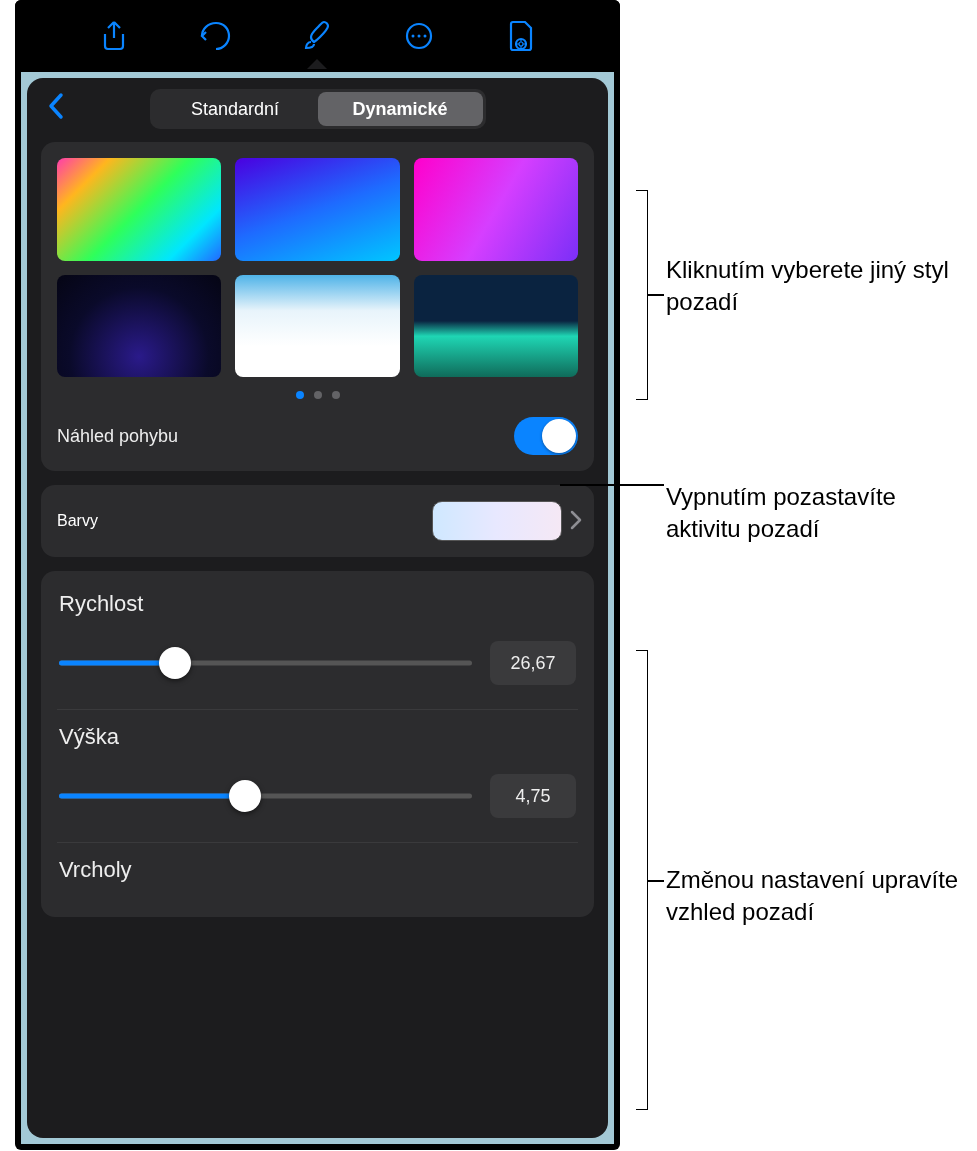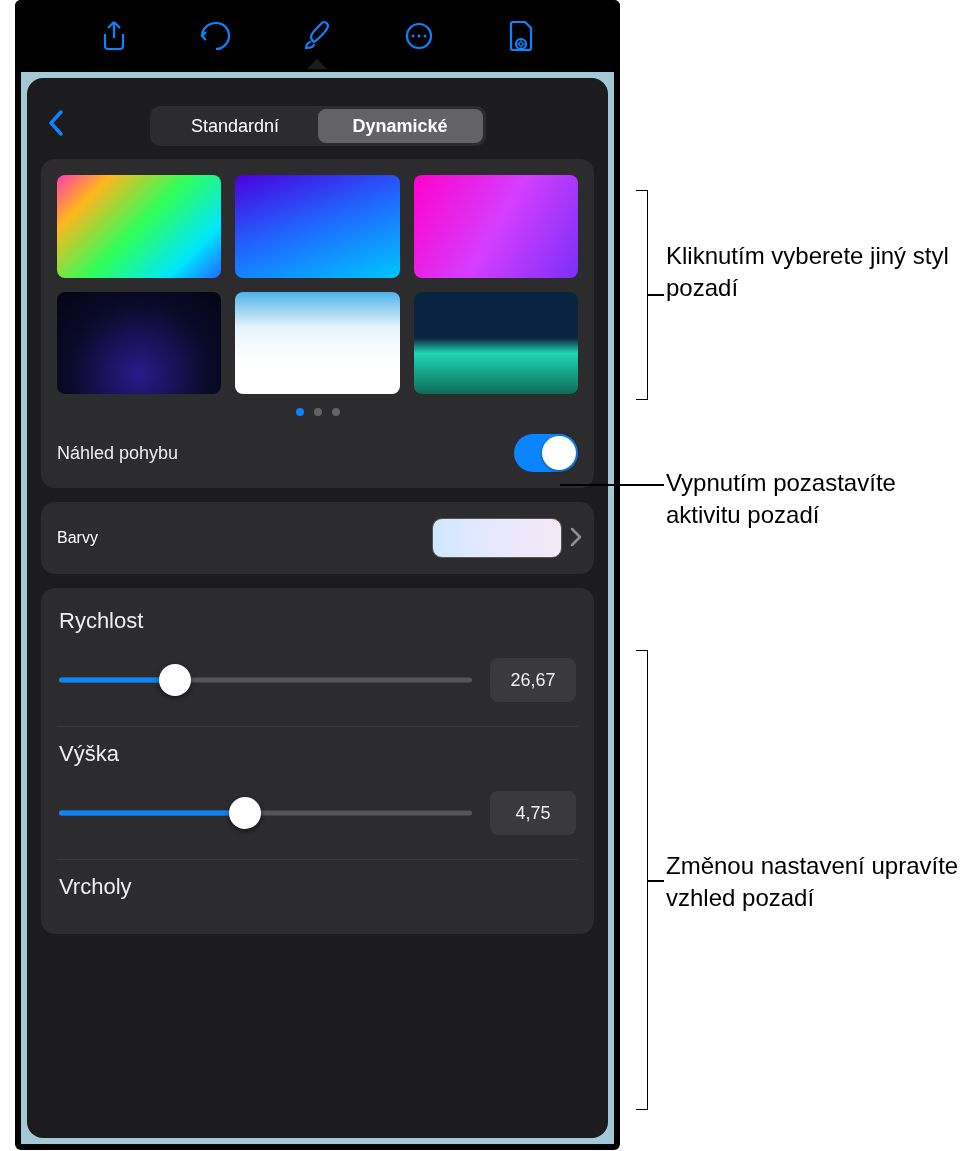--- a/index.html
+++ b/index.html
@@ -49,21 +49,21 @@
   .panel-bg {
     position: absolute;
     left: 6px; right: 6px; top: 72px; bottom: 6px;
     background: #a3c9d6;
   }
   .panel {
     position: absolute;
     left: 12px; right: 12px; top: 78px; bottom: 12px;
     background: #1c1c1e;
     border-radius: 16px;
-    padding: 23px 14px 14px 14px;
+    padding: 6px 14px 14px 14px;
     color: #fff;
     overflow: hidden;
   }
   .panel-header {
     display: flex;
     align-items: center;
     height: 50px;
     position: relative;
     margin-bottom: 8px;
   }
@@ -221,20 +221,21 @@
     position: absolute;
     left: 620px;
     top: 0;
     width: 357px;
     height: 1150px;
   }
   .callout {
     position: absolute;
     display: flex;
     align-items: center;
+    margin-top: 14px;
   }
   .callout-text {
     font-size: 24px;
     line-height: 1.35;
     color: #000;
   }
   .bracket {
     position: absolute;
     border-right: 1.5px solid #000;
     border-top: 1.5px solid #000;

